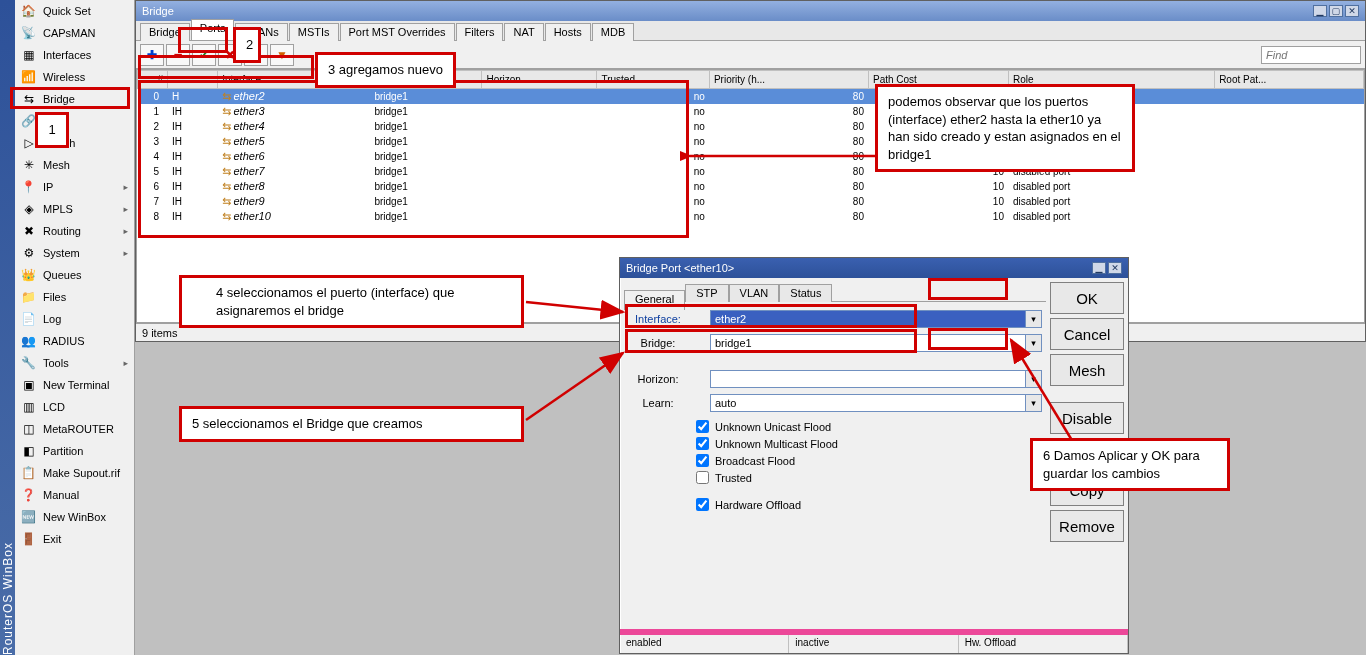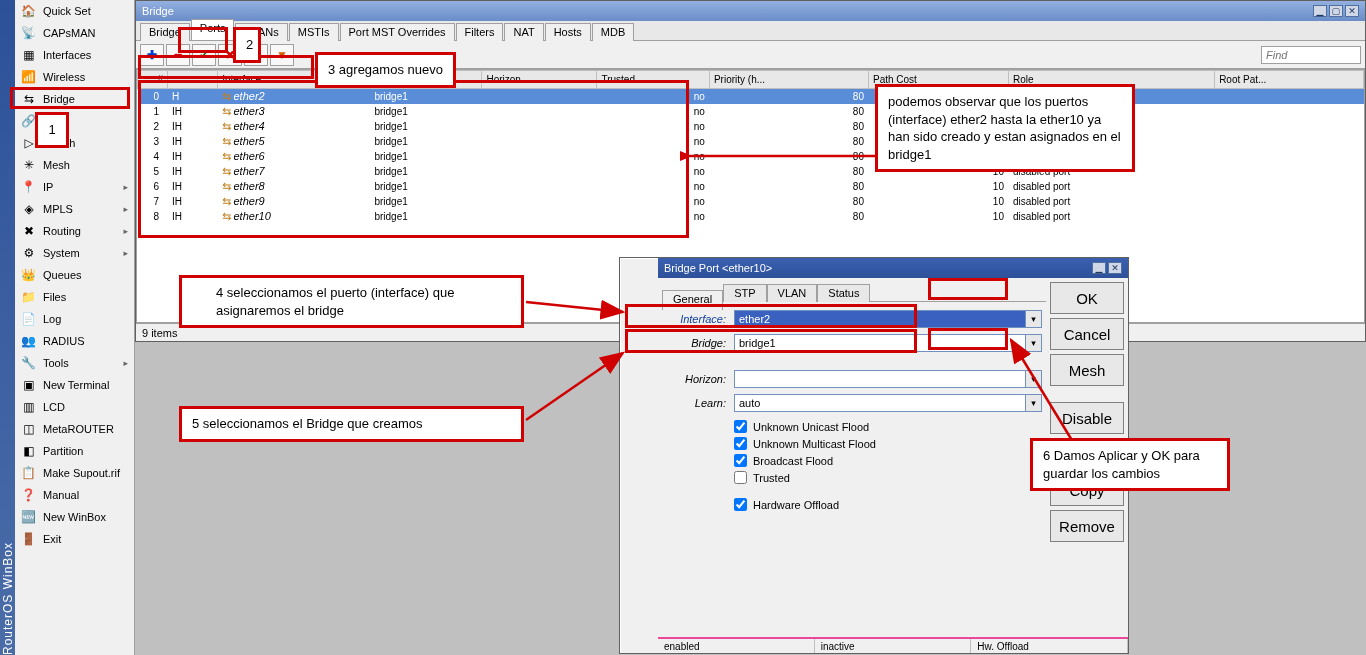--- a/index.html
+++ b/index.html
@@ -27,39 +27,39 @@
 .tbl th { background: #e8e8e8; border: 1px solid #c0c0c0; padding: 2px 4px; text-align: left; font-weight: normal; font-size: 10px; height: 18px; }
 .tbl th:first-child { width: 30px; text-align: right; }
 .tbl td { padding: 1px 4px; font-size: 10px; height: 15px; border-right: 1px solid transparent; }
 .tbl td:first-child { text-align: right; padding-right: 8px; }
 .tbl tr.selected td { background: #5a8dd8; color: #fff; }
 .tbl td .iface { font-style: italic; }
 .tbl td .iface::before { content: "⇆"; font-style: normal; color: #c08020; margin-right: 2px; }
 .status-bar { border-top: 1px solid #a0a0a0; background: #f0f0f0; padding: 2px 6px; height: 18px; display: flex; align-items: center; font-size: 10px; }
 .bridge-window { left: 0; top: 0; width: 1231px; height: 342px; display: flex; flex-direction: column; }
 .bridge-content { flex: 1; display: flex; flex-direction: column; }
-.dialog-window { left: 484px; top: 257px; width: 510px; height: 397px; display: flex; flex-direction: column; z-index: 10; padding-left: 38px; }
+.dialog-window { left: 484px; top: 257px; width: 510px; height: 397px; display: flex; flex-direction: column; z-index: 10; }
 .dialog-title { background: linear-gradient(to bottom, #3a60b0, #2d5199); }
 .dialog-body { flex: 1; display: flex; padding: 4px; gap: 4px; }
 .dialog-main { flex: 1; display: flex; flex-direction: column; }
 .dialog-side { width: 74px; display: flex; flex-direction: column; gap: 4px; }
 .dialog-side button { height: 32px; border: 1px solid #808080; background: #e8e8e8; cursor: pointer; font-size: 15px; }
 .dialog-tabs { display: flex; border-bottom: 1px solid #a0a0a0; height: 20px; align-items: flex-end; }
 .dialog-tab { padding: 2px 10px; border: 1px solid #a0a0a0; border-bottom: none; background: #e8e8e8; cursor: pointer; height: 18px; position: relative; top: 1px; }
 .dialog-tab.active { background: #f0f0f0; height: 20px; top: 9px; margin-top: 40px; }
 .form { padding: 8px 4px; }
 .form-row { display: flex; align-items: center; margin-bottom: 6px; }
-.form-row label { width: 60px; text-align: right; margin-right: 8px; font-style: italic; }
+.form-row label { width: 60px; text-align: center; margin-right: 22px; }
 .form-row .field { flex: 1; display: flex; }
 .form-row input[type=text], .form-row select { flex: 1; height: 18px; border: 1px solid #7090c0; padding: 0 4px; }
 .form-row .dd-arrow { width: 16px; height: 18px; border: 1px solid #7090c0; border-left: none; background: #e8e8e8; display: inline-flex; align-items: center; justify-content: center; font-size: 9px; cursor: pointer; }
 .interface-field input { background: #3a60c0; color: #fff; }
 .check-row { display: flex; align-items: center; padding: 2px 0 2px 68px; }
 .check-row input { margin-right: 6px; }
-.dialog-status { display: flex; border-top: 2px solid #ec4899; height: 16px; }
+.dialog-status { display: flex; border-top: 6px solid #ec4899; height: 24px; }
 .dialog-status span { flex: 1; border-right: 1px solid #c0c0c0; padding: 2px 6px; font-size: 10px; }
 .annotation { position: absolute; border: 3px solid #d00000; z-index: 20; pointer-events: none; }
 .annotation-label { position: absolute; border: 3px solid #d00000; background: #fff; padding: 6px 10px; z-index: 21; font-size: 13px; line-height: 1.35; }
 .arrow-svg { position: absolute; z-index: 19; pointer-events: none; }
 </style>
 </head>
 <body>
 
 <div class="app">
   <div class="leftbar">RouterOS WinBox</div>

